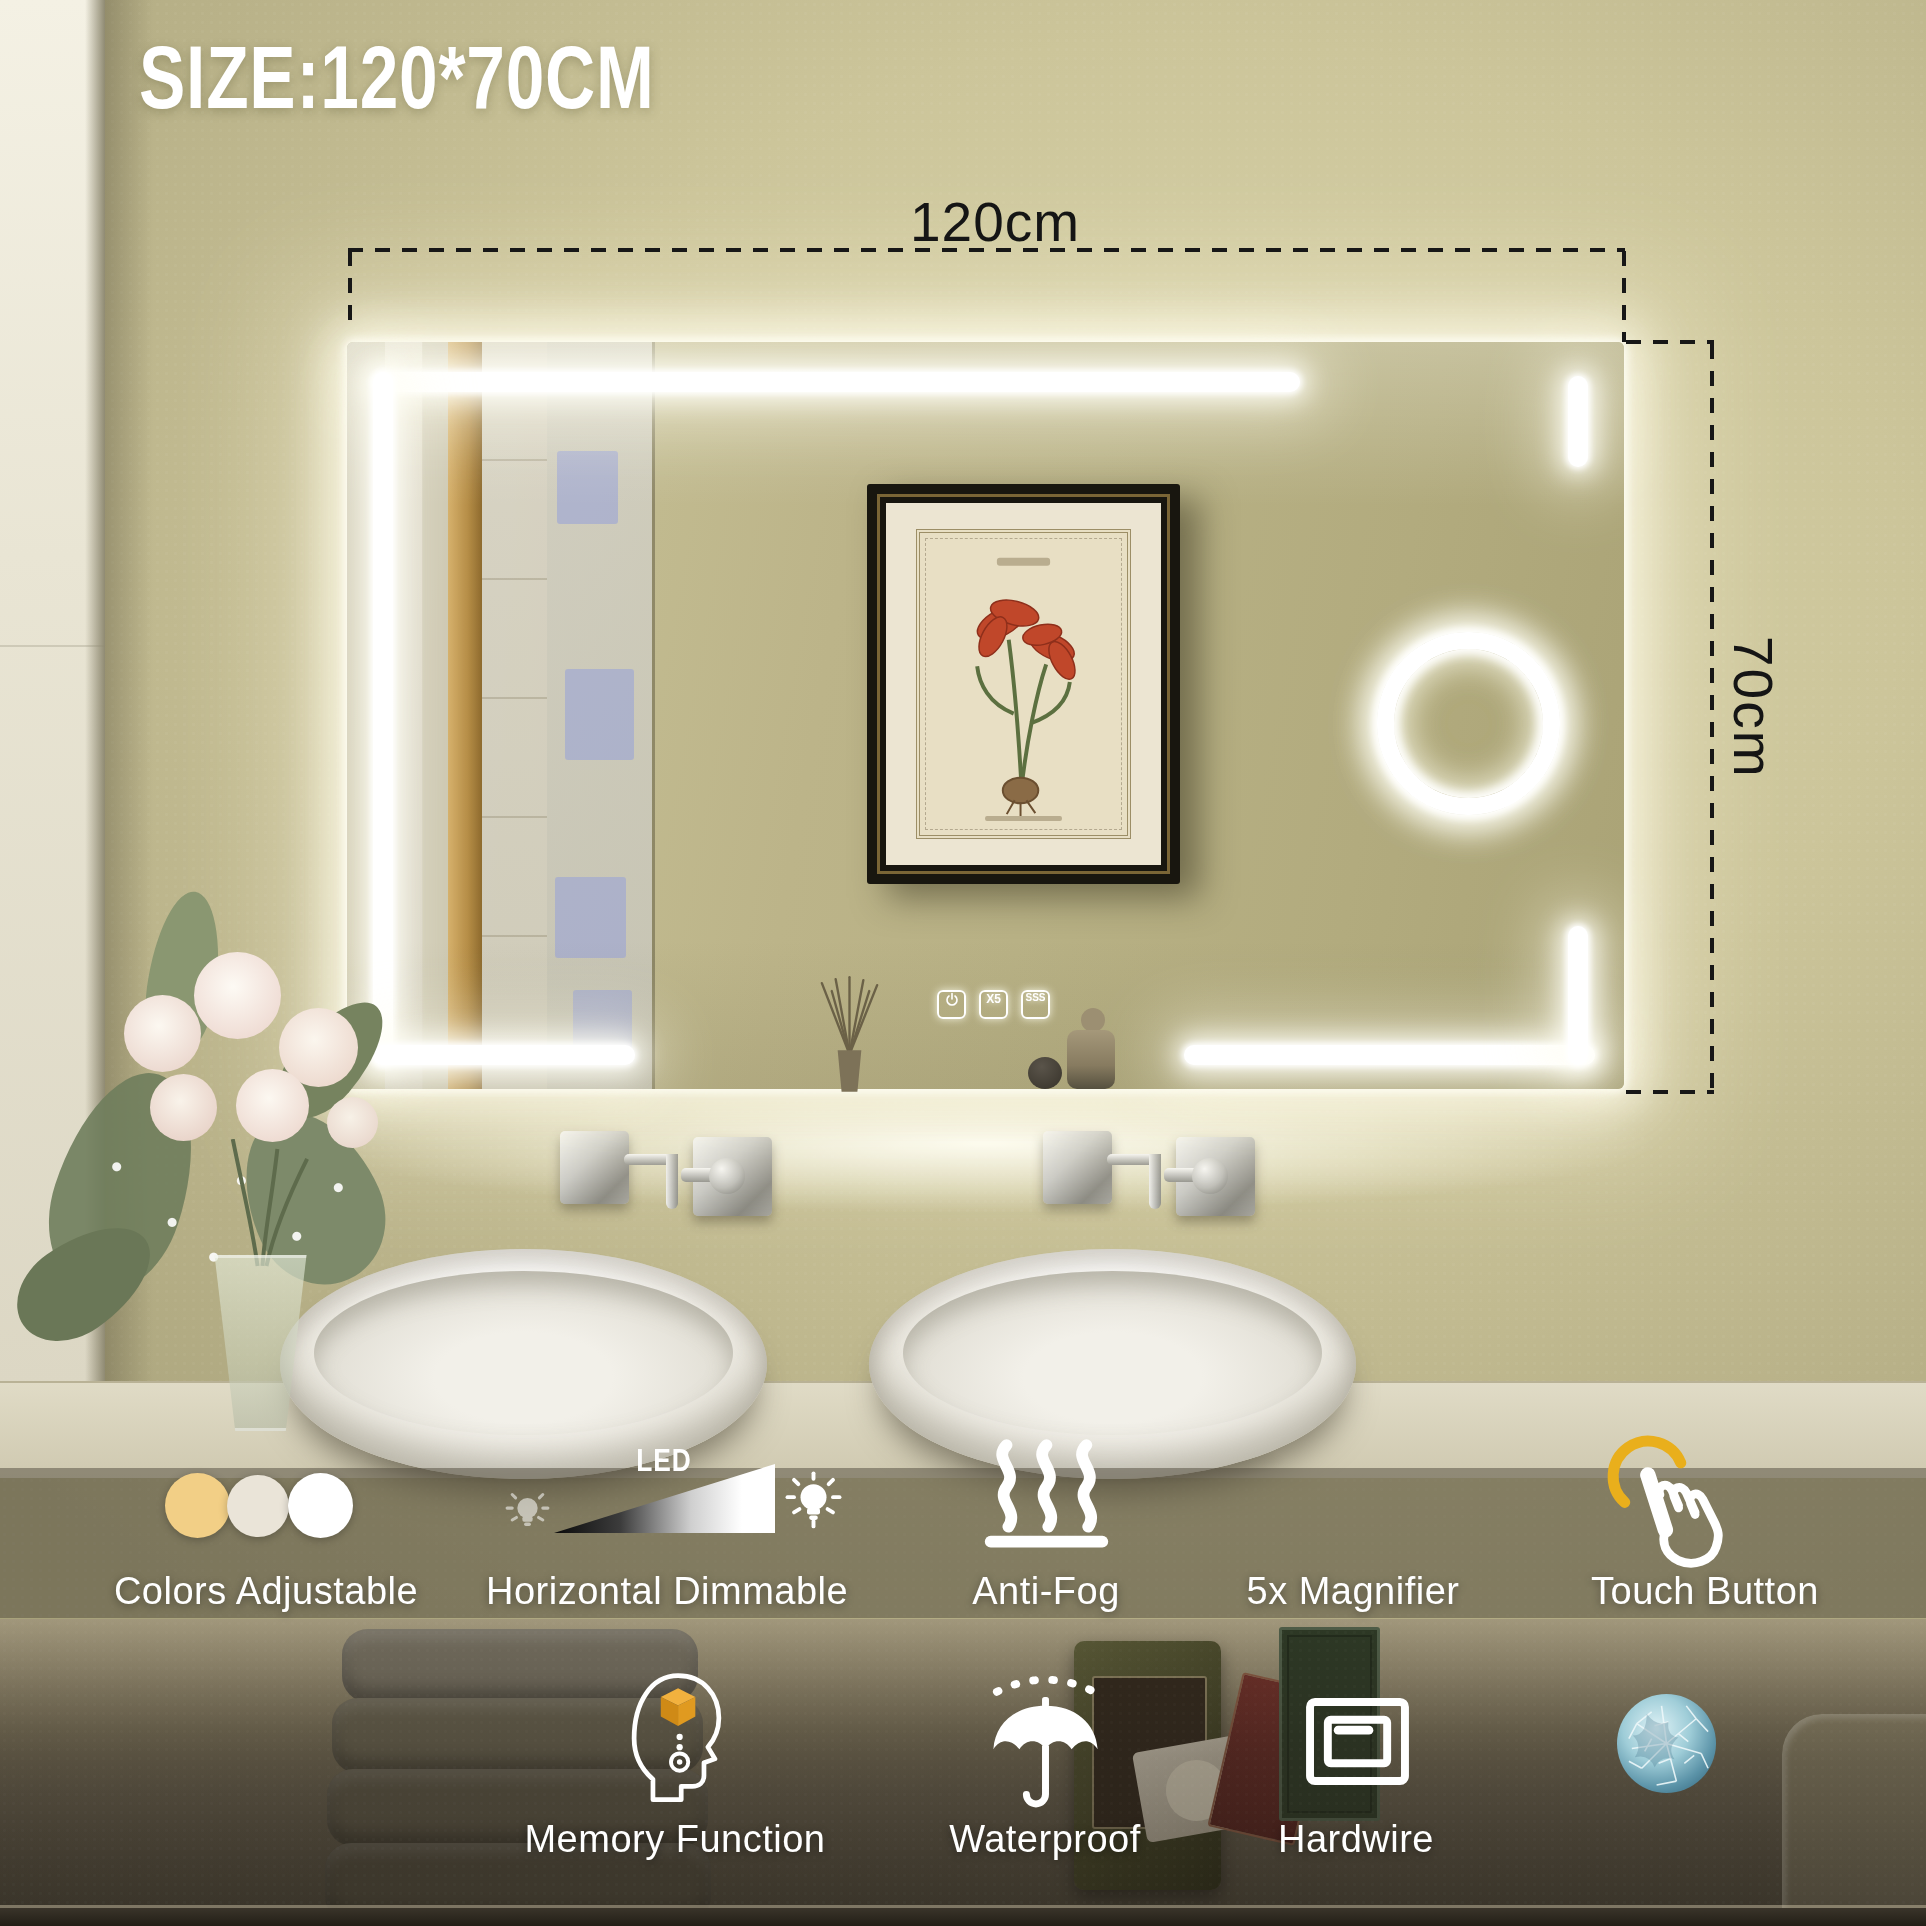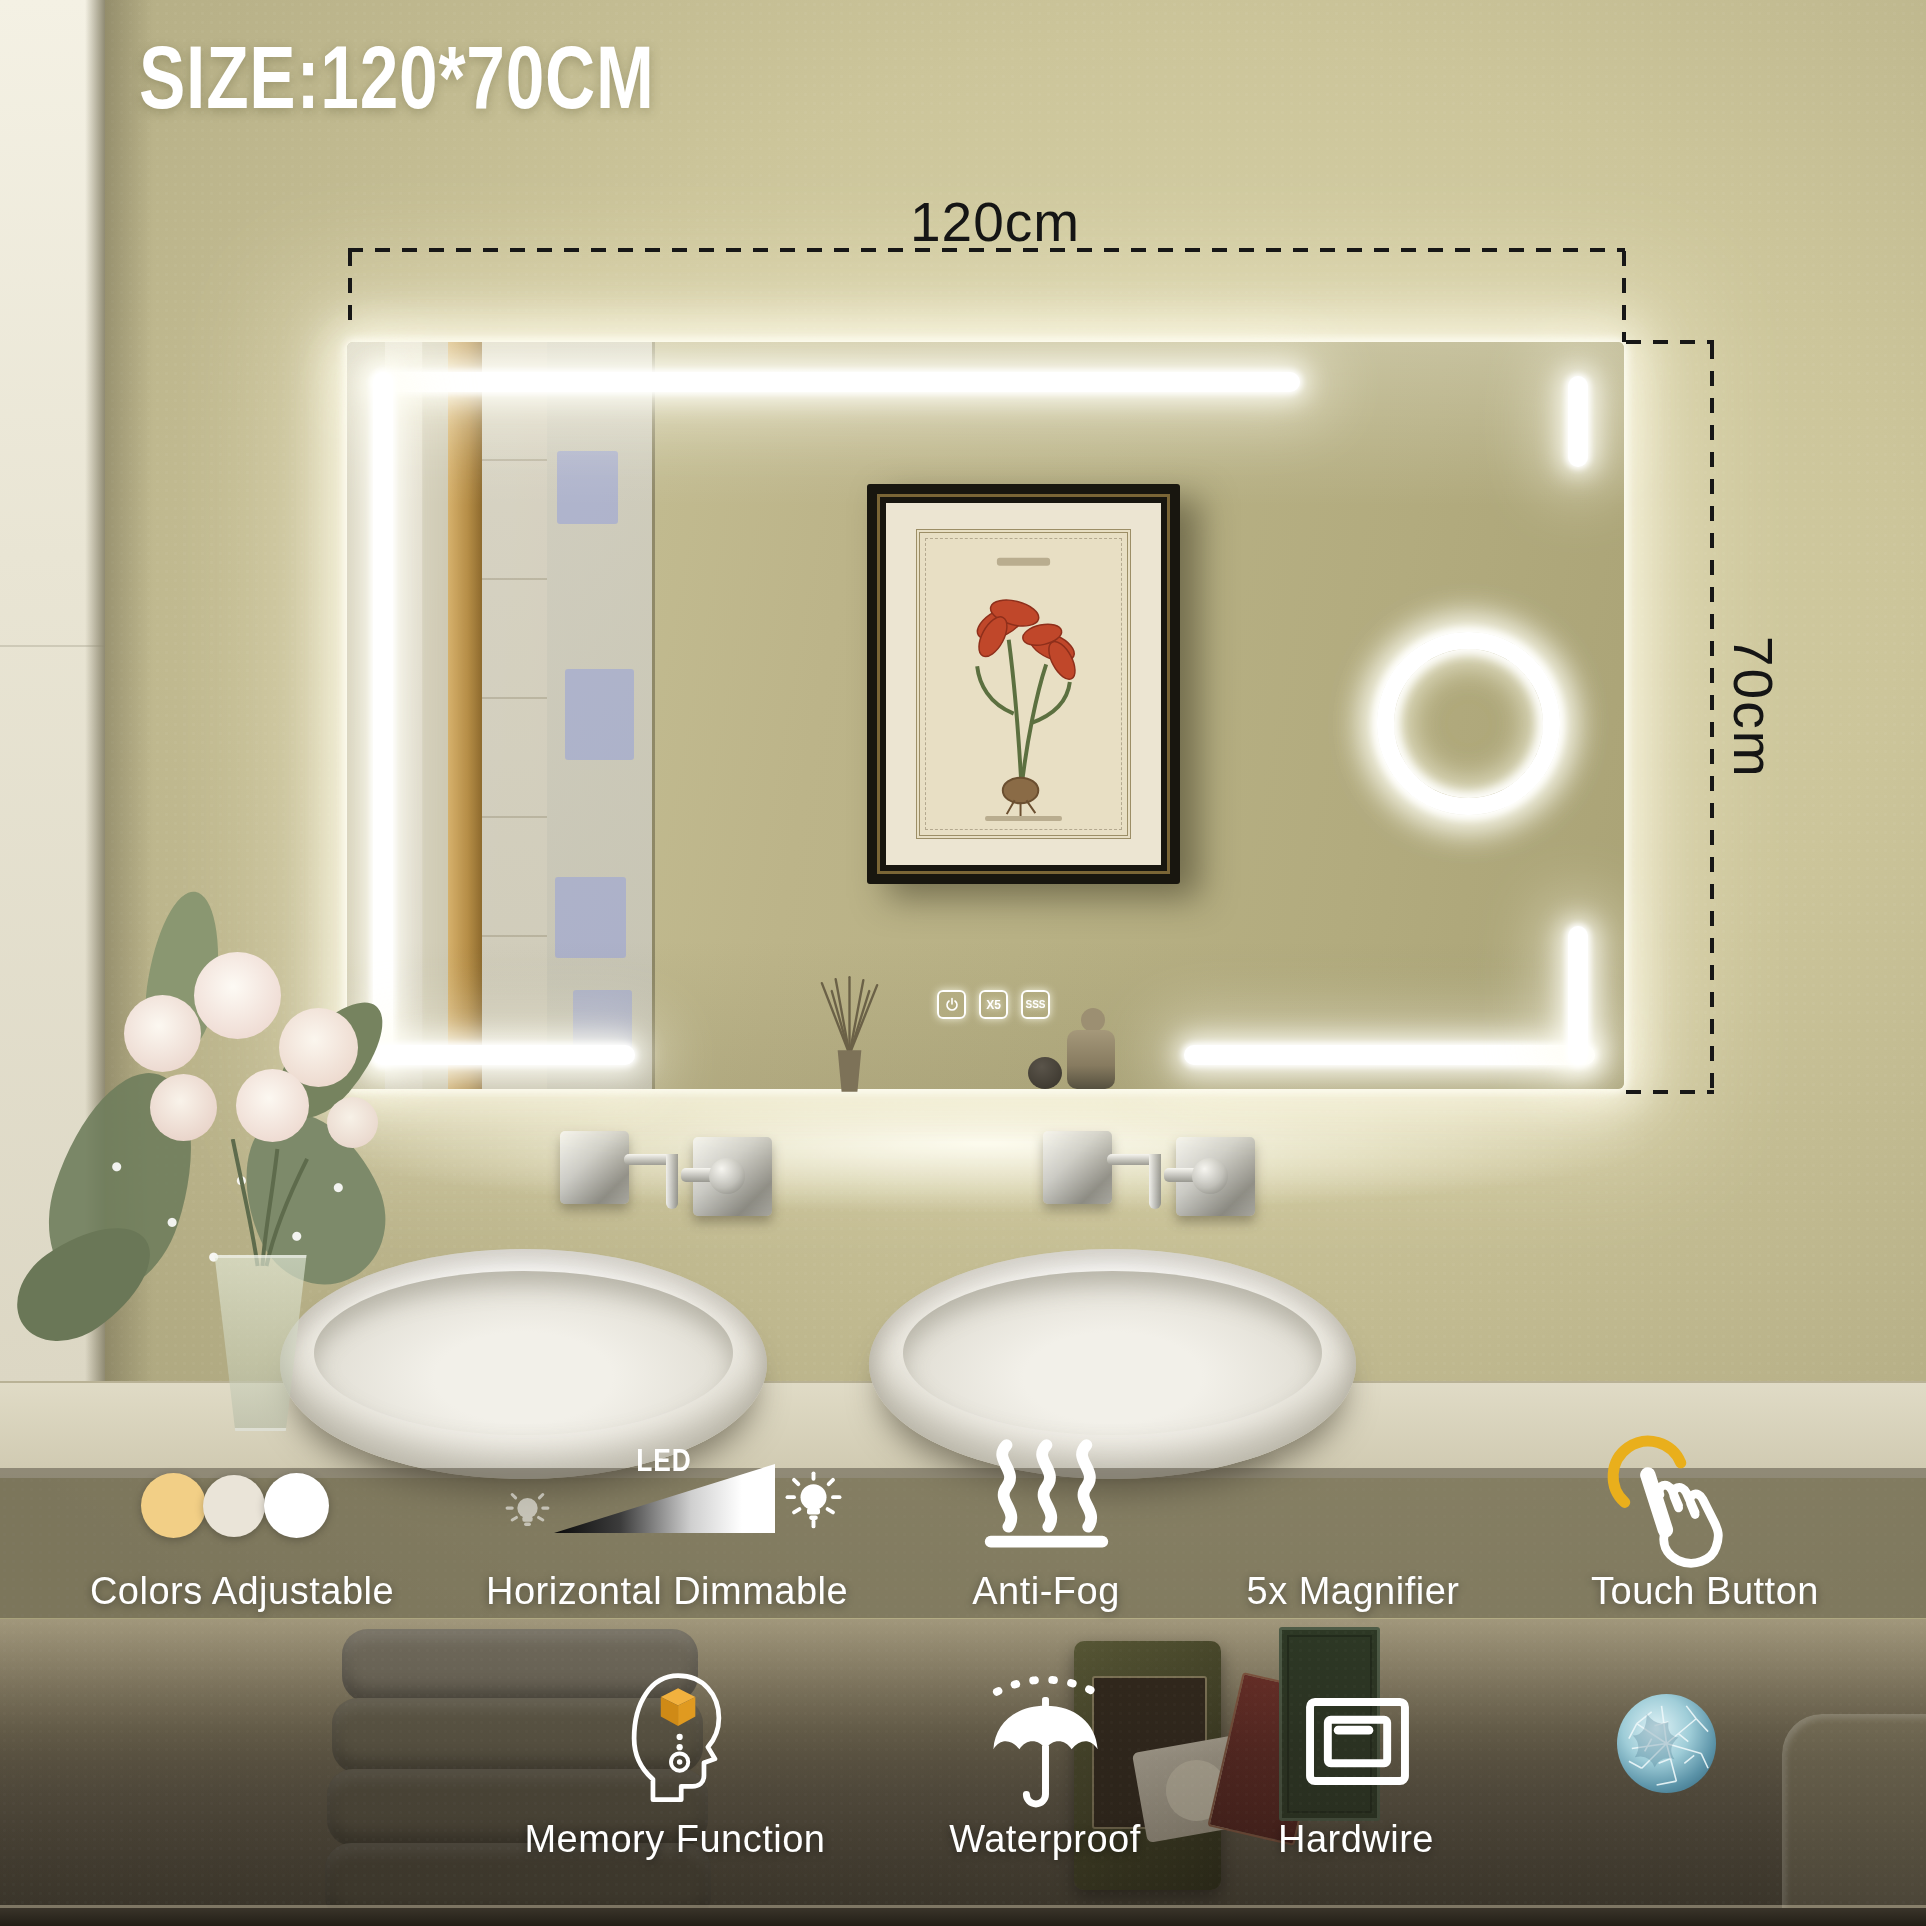--- a/index.html
+++ b/index.html
@@ -38,21 +38,21 @@
     background:linear-gradient(180deg,rgba(255,255,244,.28),transparent 22%,transparent 80%,rgba(90,85,55,.12));}
   .stripe{top:0;bottom:0;}
   .glasspatch{background:#96a0d8;opacity:.55;border-radius:3px;}
   .ledstrip{position:absolute;background:#fff;border-radius:10px;
     box-shadow:0 0 6px 2px #fff,0 0 24px 9px rgba(255,255,248,.85),0 0 63px 28px rgba(255,252,235,.45);}
   .magcircle{left:1030px;top:290px;width:149px;height:149px;border:17px solid #fff;border-radius:50%;
     box-shadow:0 0 10px 2px #fff,0 0 34px 12px rgba(255,255,245,.8),
                inset 0 0 12px 3px rgba(255,255,255,.95),inset 0 0 34px 10px rgba(255,255,240,.5);}
   .touchrow{left:590px;top:648px;display:flex;gap:13px;}
   .tbtn{width:25px;height:25px;border:2.5px solid #fff;border-radius:6px;display:flex;
-    align-items:center;justify-content:center;color:#fff;font-weight:bold;
+    align-items:flex-start;justify-content:center;color:#fff;font-weight:bold;
     box-shadow:0 0 8px rgba(255,255,240,.8);text-shadow:0 0 6px rgba(255,255,240,.9);}
   .tbtn span{font-size:12px;letter-spacing:0;}
 
   
   .art{left:520px;top:142px;width:313px;height:400px;background:#18160f;border-radius:3px;
     box-shadow:20px 14px 34px rgba(50,45,25,.5);padding:10px;box-sizing:border-box;}
   .art .gold{width:100%;height:100%;border:3px solid #7a6536;box-sizing:border-box;padding:6px;}
   .art .mat{width:100%;height:100%;background:#ece5d2;box-sizing:border-box;padding:26px 30px;}
   .art .panel{width:100%;height:100%;background:#e8dfc4;border:4px double #9c8e66;box-sizing:border-box;
     outline:1px dashed #b4a98f;outline-offset:-10px;}
@@ -296,21 +296,21 @@
     <div class="abs" style="left:1224px;top:61px;width:85px;height:154px;transform:rotate(13deg);
          background:linear-gradient(180deg,#703029,#55231e);border:2px solid #8a5a43;border-radius:4px;"></div>
     <div class="abs" style="left:1279px;top:8px;width:95px;height:188px;
          background:#2e3a26;border:3px solid #51604a;outline:2px solid #222c1c;outline-offset:-10px;border-radius:3px;"></div>
     <div class="abs" style="left:1782px;top:95px;width:145px;height:213px;
          background:linear-gradient(180deg,#8d8468,#5f584735 );border-radius:40px 0 0 0;box-shadow:inset 4px 4px 6px rgba(255,255,250,.25);background-color:#6a6350;"></div>
     <div class="abs bottomshade"></div>
     <div class="abs texture" style="opacity:.25;"></div>
   </div>
 
-  <div class="abs feat" style="left:64px;top:1431px;width:356px;height:178px;">
+  <div class="abs feat" style="left:88px;top:1431px;width:356px;height:178px;">
     <span>
       <span class="abs color-dot" style="left: 77px; top: 42px; width: 65px; height: 65px; background: rgb(242, 207, 134);"></span>
       <span class="abs color-dot" style="left: 139px; top: 44px; width: 62px; height: 62px; background: rgb(234, 228, 216);"></span>
       <span class="abs color-dot" style="left: 200px; top: 42px; width: 65px; height: 65px; background: rgb(255, 255, 255);"></span>
     </span>
     <div class="label" style="top:139px;">Colors Adjustable</div>
   </div>
 
   <div class="abs feat" style="left:486px;top:1431px;width:356px;height:178px;">
     <div class="abs ledword" style="left:131px;top:12px;width:94px;text-align:center;">LED</div>

